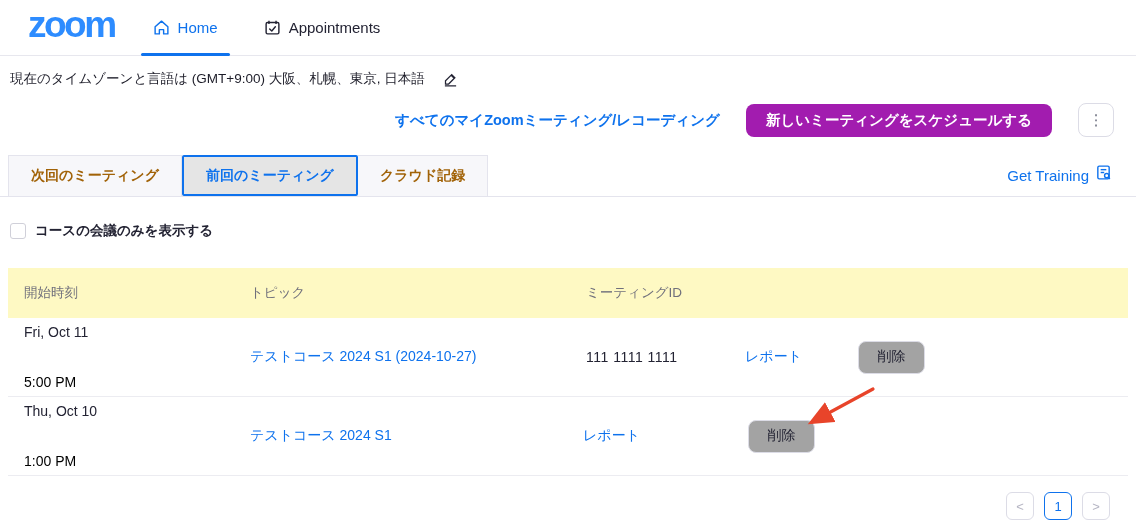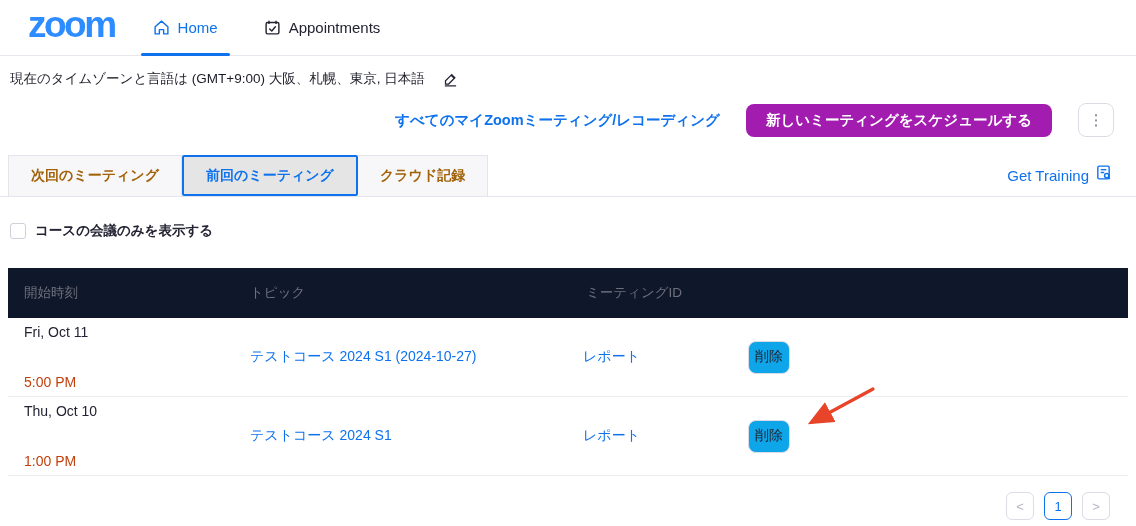--- a/index.html
+++ b/index.html
@@ -36,35 +36,35 @@
   .get-training { position:absolute; right:24px; top:8px; display:flex; align-items:flex-end; gap:6px; color:#0E72ED; font-size:15px; text-decoration:none; cursor:pointer; }
 
   
   .filter-row { margin:25px 0 0 10px; display:flex; align-items:center; gap:9px; }
   .checkbox { width:16px; height:16px; border:1px solid #d0d0d9; border-radius:3px; background:#fff; cursor:pointer; flex:none; }
   .filter-label { font-size:13.5px; font-weight:bold; color:#232333; }
 
   
   .table { margin:28px 8px 0 8px; }
   .thead, .trow { display:grid; grid-template-columns:232px 332px 162px 110px 1fr; align-items:center; }
-  .thead { height:50px; background:#0f172a; color:#70707c; font-size:13.5px; }
+  .thead { height:50px; background:#fef9c3; color:#70707c; font-size:13.5px; }
   .thead > div:nth-child(1) { padding-left:16px; }
   .thead > div:nth-child(2) { padding-left:10px; }
   .thead > div:nth-child(3) { padding-left:14px; }
   .trow { height:79px; border-bottom:1px solid #ececf1; font-size:14px; }
   .cell-date { padding-left:16px; line-height:22px; }
   .cell-date .d { color:#232333; }
-  .cell-date .t { color:#c2410c;margin-top:28px; }
+  .cell-date .t { color:#000000;margin-top:28px; }
   .cell-topic { padding-left:10px; }
   .topic-link { color:#0E72ED; text-decoration:none; cursor:pointer; }
   .cell-id { padding-left:14px; color:#232333; letter-spacing:0.5px; }
   .cell-report { padding-left:11px; }
   .report-link { color:#0E72ED; text-decoration:none; cursor:pointer; }
   .cell-delete { padding-left:14px; }
-  .btn-delete { width:42px; height:33px; background:#0ea5e9; border:1px solid #dcdce6; border-radius:8px; font-size:14px; color:#232333; cursor:pointer; font-family:inherit; }
+  .btn-delete { width:67px; height:33px; background:#a3a3a3; border:1px solid #dcdce6; border-radius:8px; font-size:14px; color:#232333; cursor:pointer; font-family:inherit; }
 
   
   .pagination { display:flex; justify-content:flex-end; gap:10px; margin-top:16px; padding-right:26px; }
   .pg-btn { width:28px; height:28px; border:1px solid #dcdce6; border-radius:6px; background:#fff; color:#b5b5c3; font-size:13px; cursor:pointer; font-family:inherit; display:flex; align-items:center; justify-content:center; }
   .pg-btn.current { border:1px solid #0E72ED; color:#0E72ED; }
 
   
   .arrow-overlay { position:absolute; left:788px; top:382px; pointer-events:none; }
 </style>
 </head>
@@ -150,20 +150,21 @@
     </div>
 
     <div class="trow">
       <div class="cell-date">
         <div class="d">Fri, Oct 11</div>
         <div class="t">5:00 PM</div>
       </div>
       <div class="cell-topic">
         <a class="topic-link">テストコース 2024 S1 (2024-10-27)</a>
       </div>
+      <div class="cell-id">111 1111 1111</div>
       <div class="cell-report">
         <a class="report-link">レポート</a>
       </div>
       <div class="cell-delete">
         <button class="btn-delete">削除</button>
       </div>
     </div>
 
     <div class="trow">
       <div class="cell-date">

